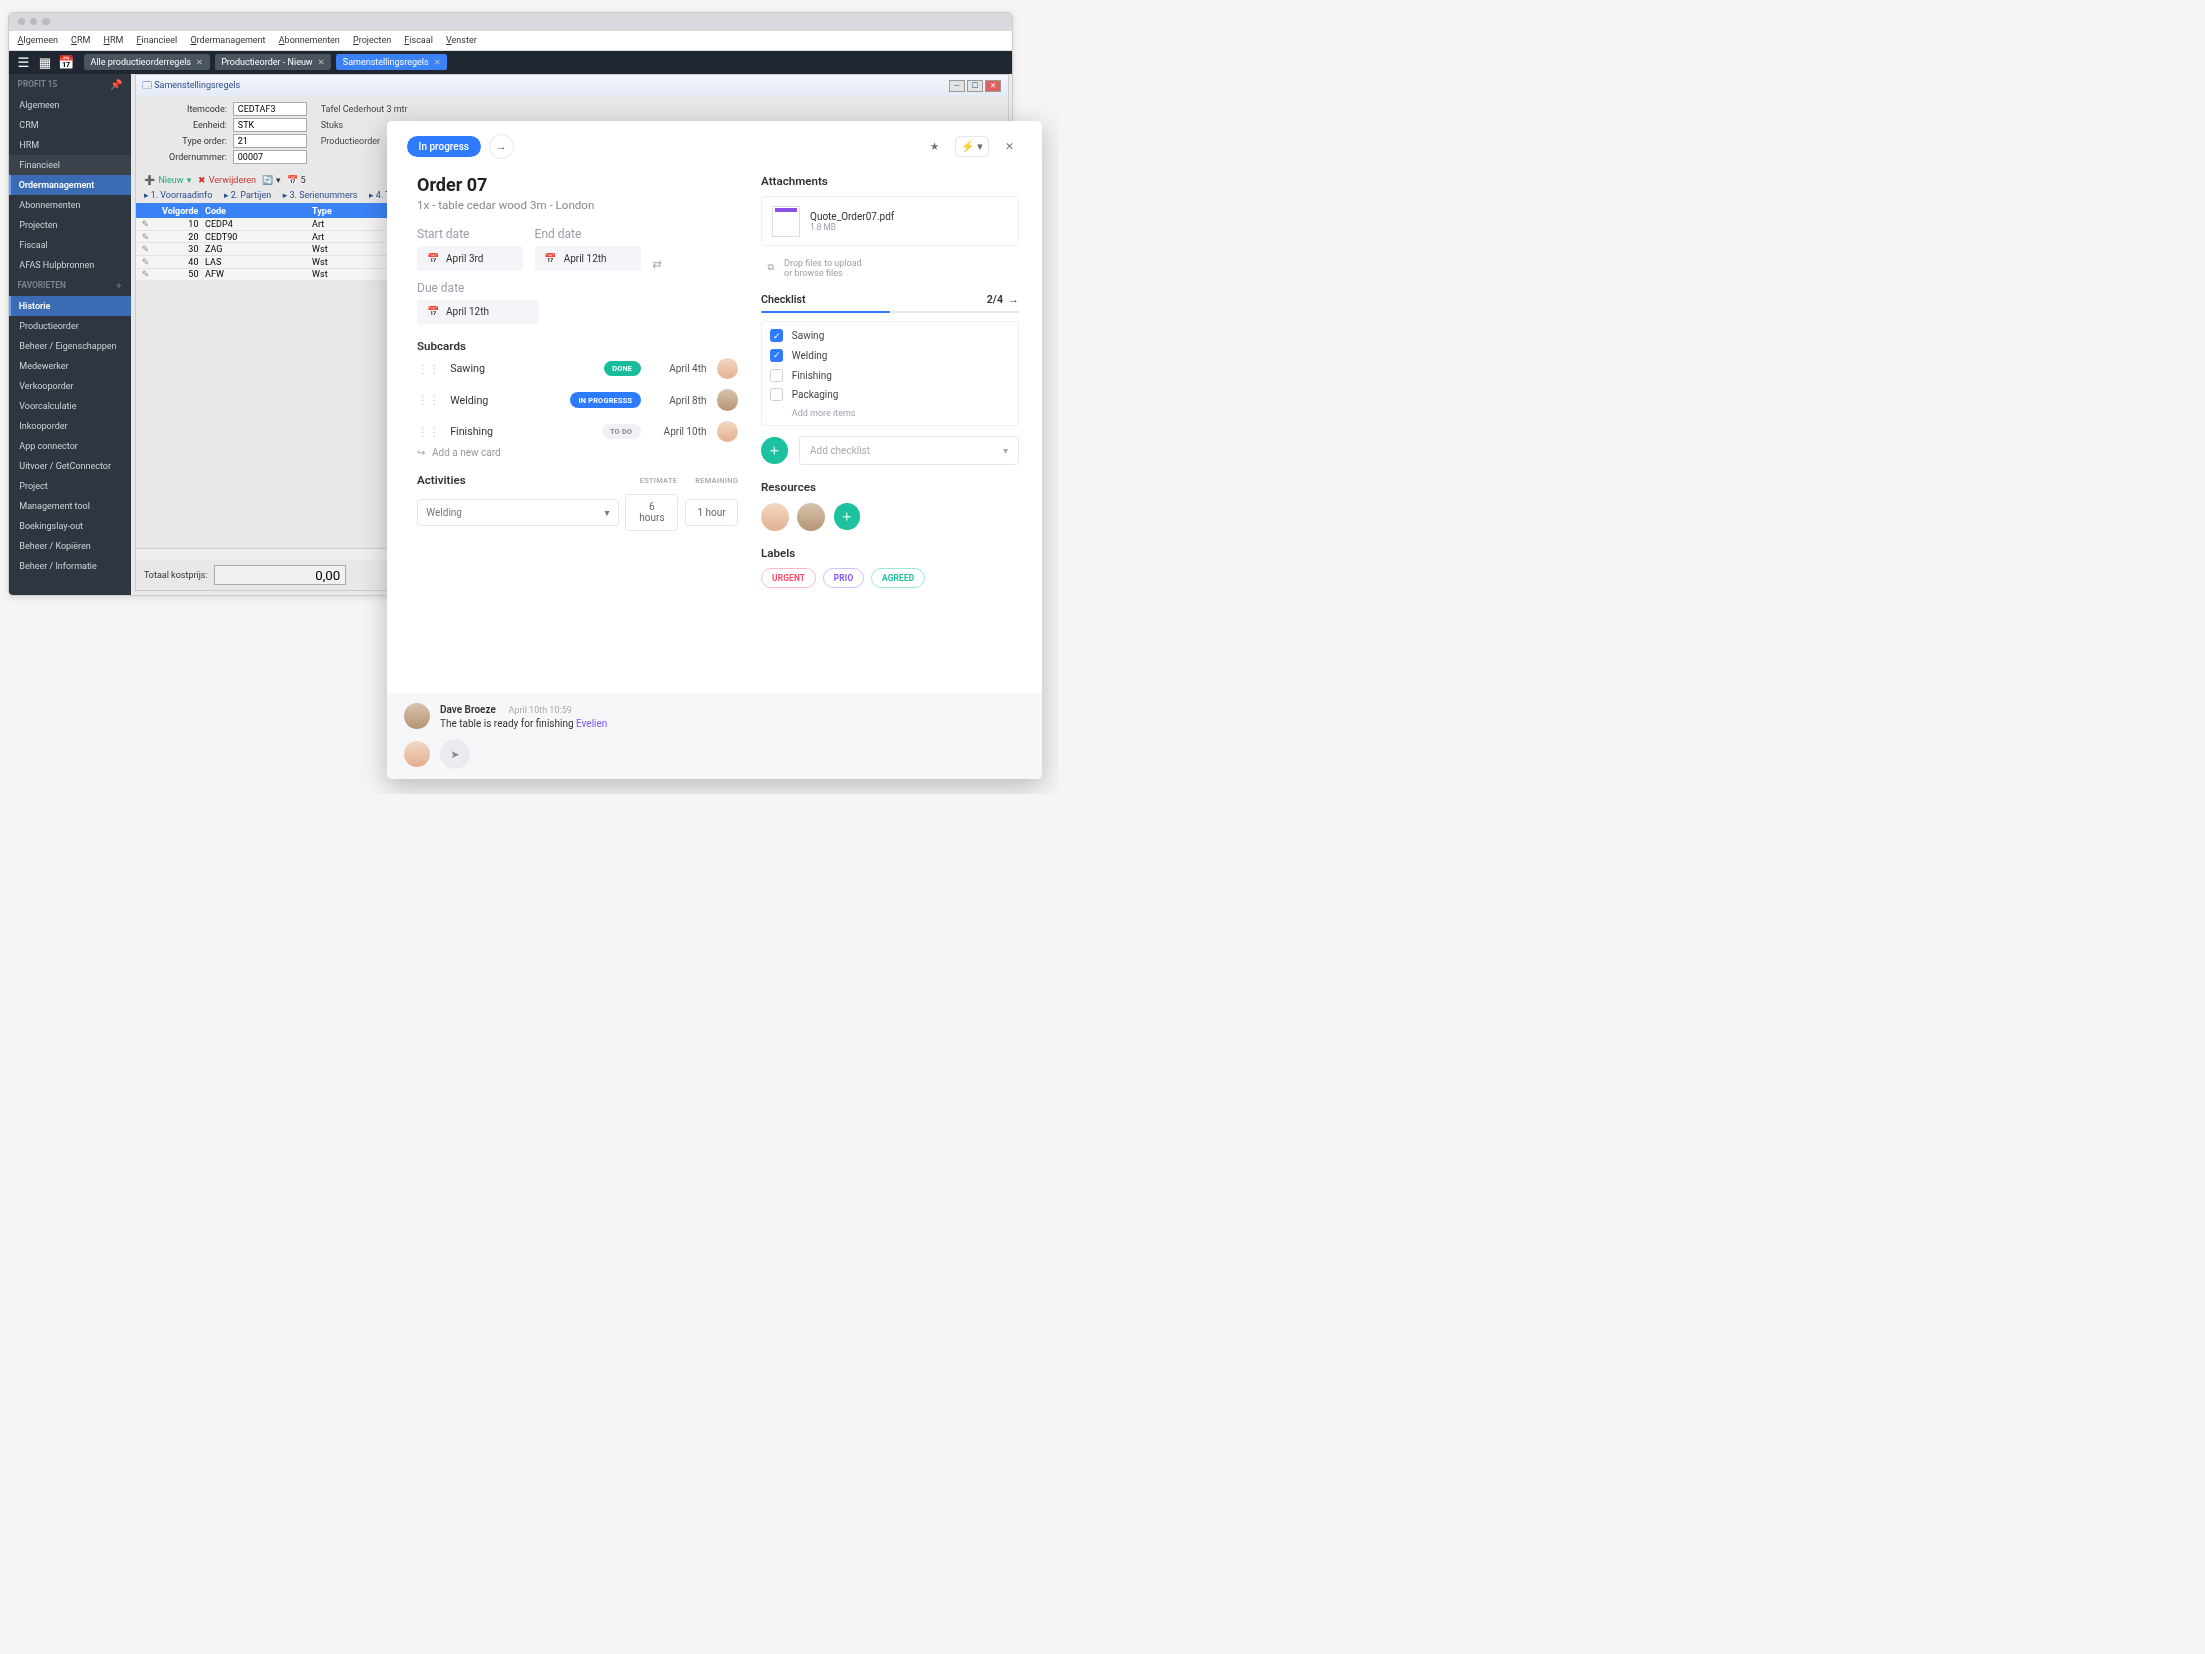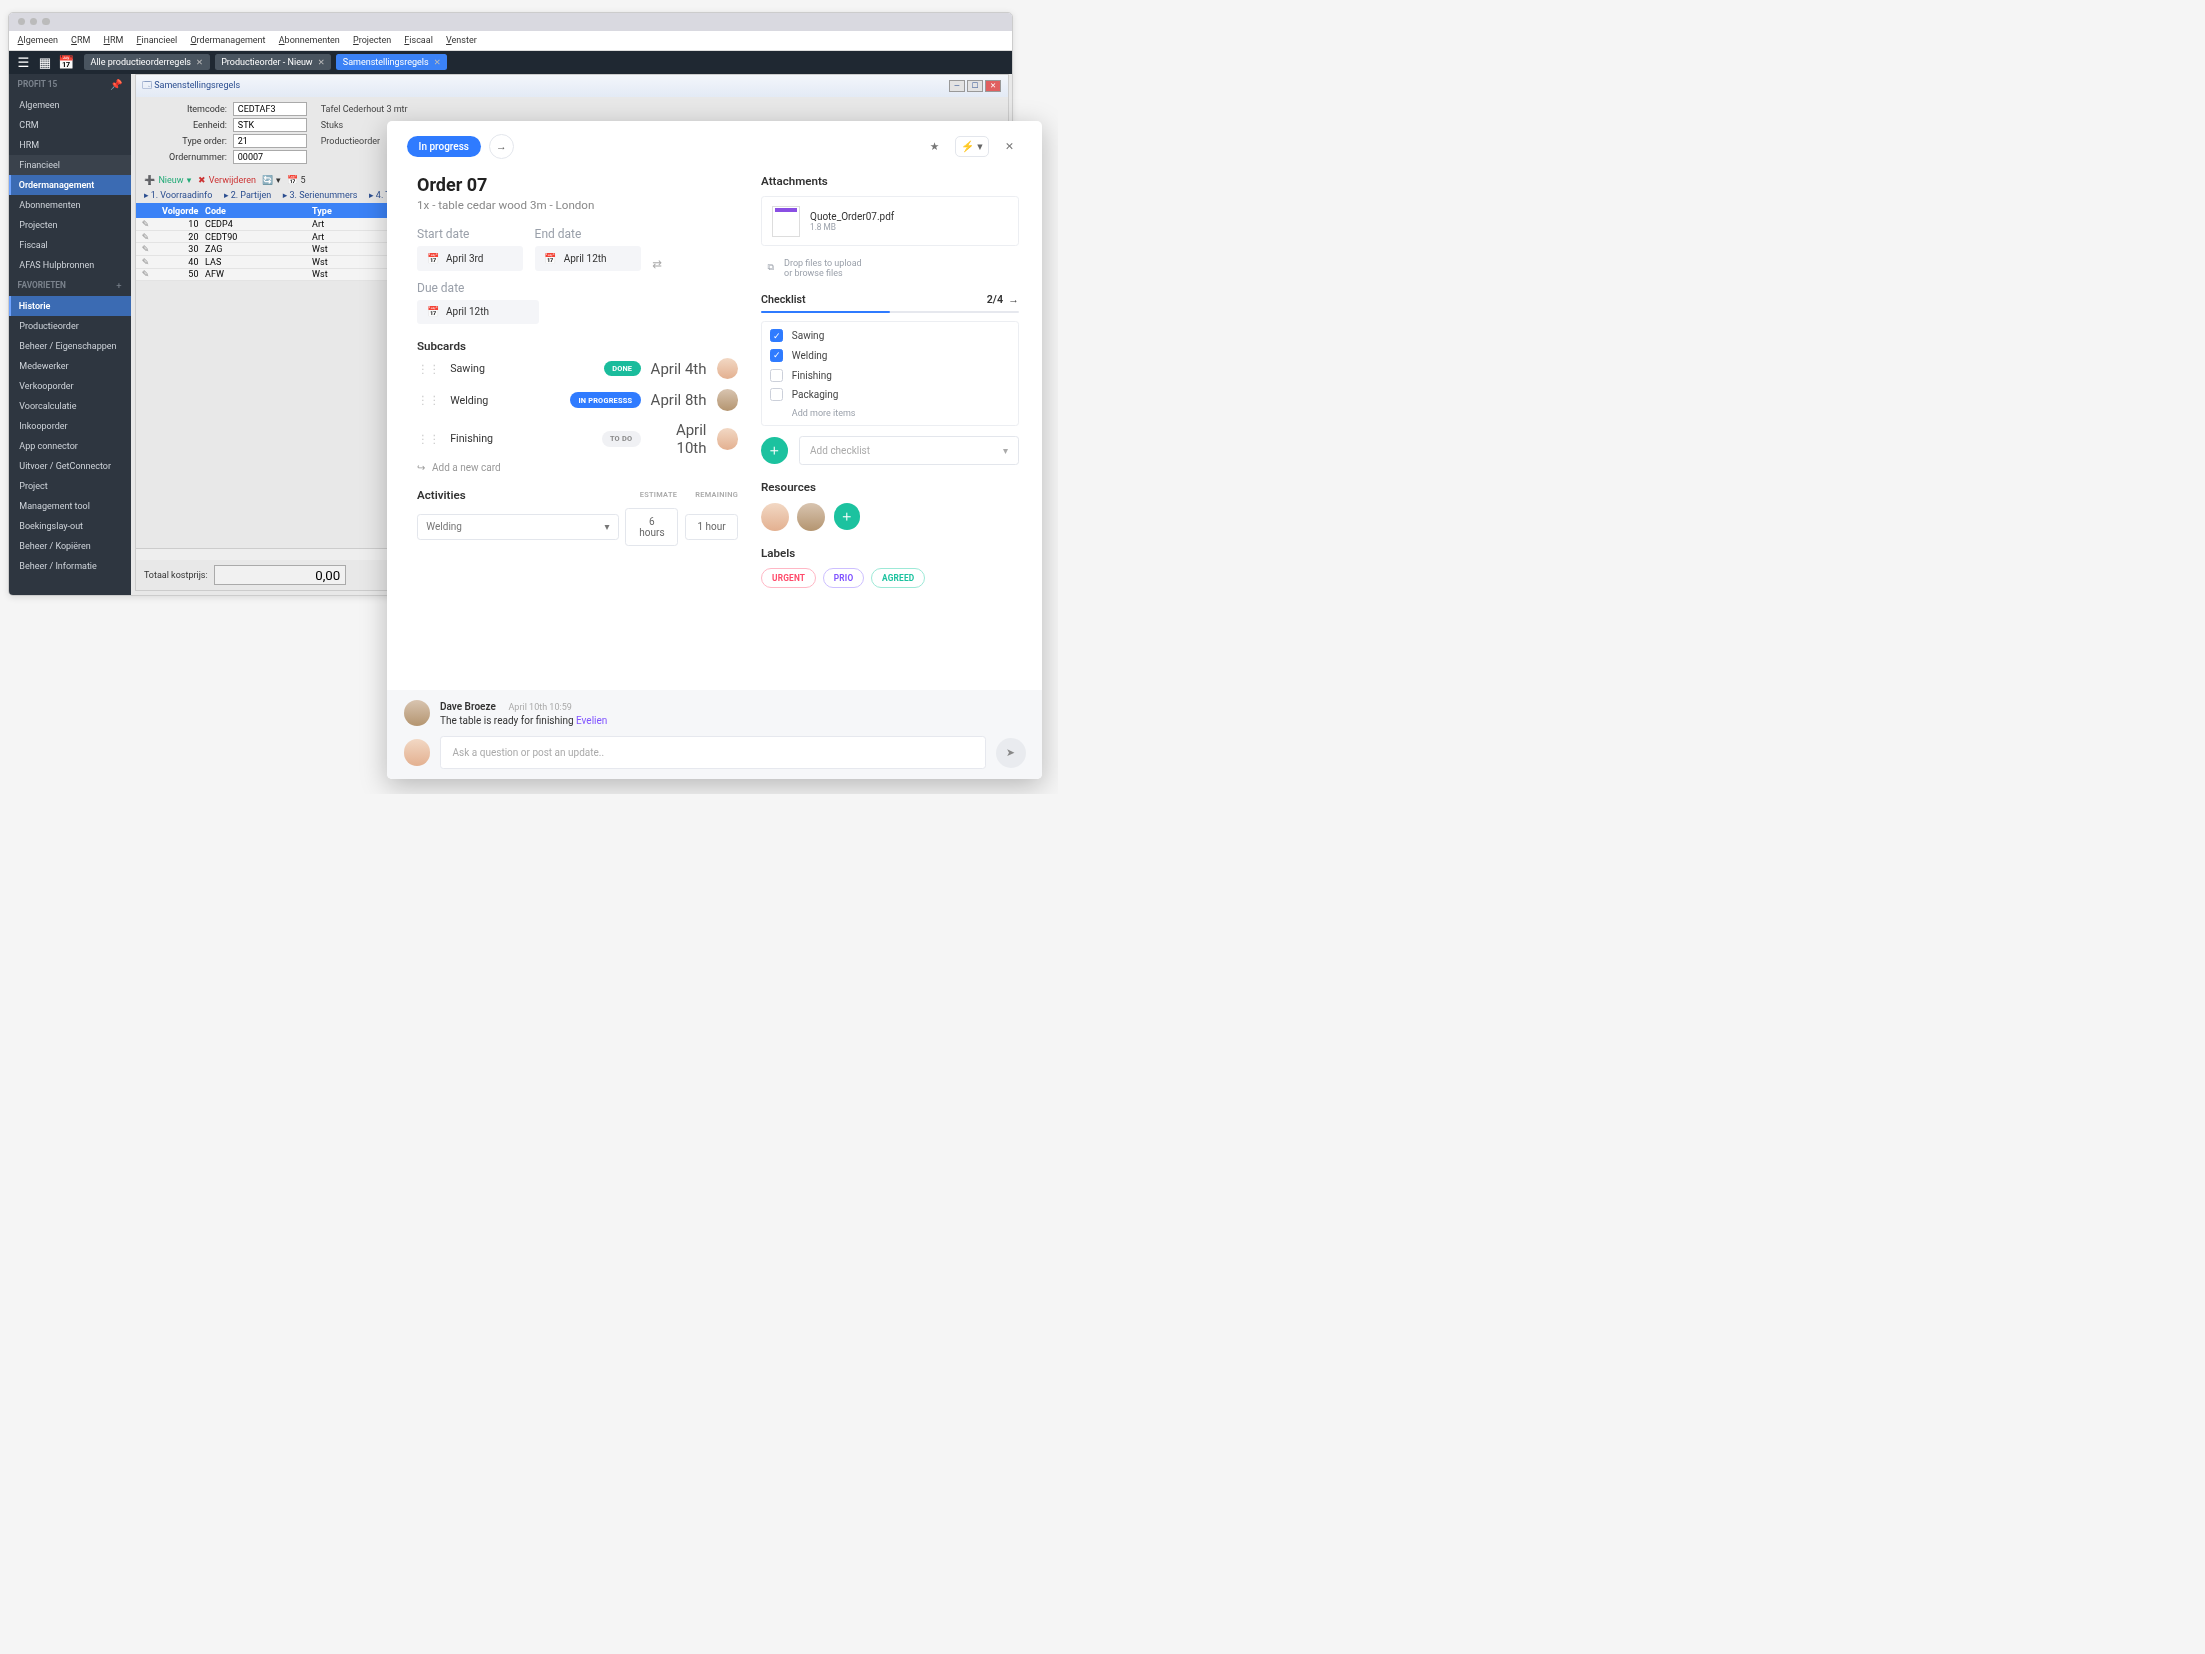--- a/index.html
+++ b/index.html
@@ -78,21 +78,21 @@
 
 .section-hdr { font-size: 11.6px; font-weight: 600; color: #333; }
 
 .subcard-row { display: flex; align-items: center; gap: 10px; padding: 5px 0; }
 .drag-handle { color: #ccc; font-size: 11.6px; }
 .subcard-name { flex: 1; font-size: 10.7px; color: #333; }
 .badge { font-size: 7.4px; font-weight: 700; padding: 3.3px 8.3px; border-radius: 10px; letter-spacing: 0.2px; }
 .badge.done { background: #1abc9c; color: #fff; }
 .badge.prog { background: #2f7bff; color: #fff; }
 .badge.todo { background: #f0f1f4; color: #888; }
-.subcard-date { font-size: 15px; color: #555; width: 56px; text-align: right; }
+.subcard-date { font-size: 10px; color: #555; width: 56px; text-align: right; }
 .avatar { width: 21.5px; height: 21.5px; border-radius: 50%; background: #d9d0c4; display: inline-block; }
 .avatar.a { background: linear-gradient(#f2d8c4,#e3b090); }
 .avatar.b { background: linear-gradient(#d8c4b0,#b49570); }
 
 .add-row { color: #999; font-size: 10px; display: flex; align-items: center; gap: 6.6px; }
 
 .act-row { display: flex; gap: 6.6px; align-items: center; }
 .act-select { flex: 1; border: 0.8px solid #e3e6ec; border-radius: 3.3px; padding: 6.6px 8.3px; font-size: 10px; color: #777; display: flex; justify-content: space-between; align-items: center; }
 .act-box { border: 0.8px solid #e3e6ec; border-radius: 3.3px; padding: 6.6px 10px; font-size: 10px; color: #666; width: 53px; text-align: center; }
 .act-hdr { display: flex; justify-content: space-between; align-items: center; }
@@ -470,18 +470,17 @@
     <div class="chat-msg">
       <span class="avatar b"></span>
       <div>
         <span class="chat-author">Dave Broeze</span>
         <span class="chat-time">April 10th 10:59</span>
         <div class="chat-text"><span>The table is ready for finishing </span><span class="mention">Evelien</span></div>
       </div>
     </div>
     <div class="chat-input-row">
       <span class="avatar a" style="width:26.5px;height:26.5px"></span>
-      <div class="chat-input">Ask a question or post an update..</div>
       <span class="send-btn">➤</span>
     </div>
   </div>
 </div>
 
 
 </body></html>

